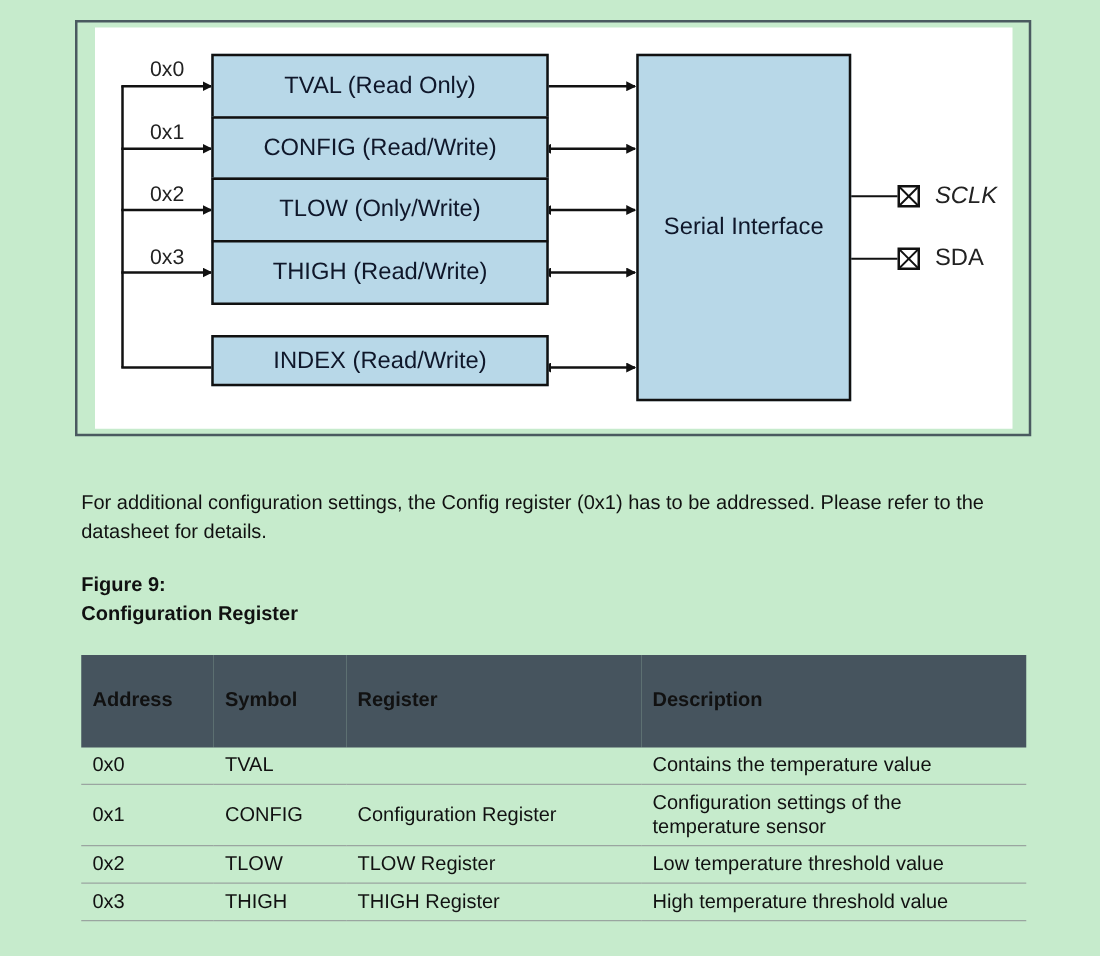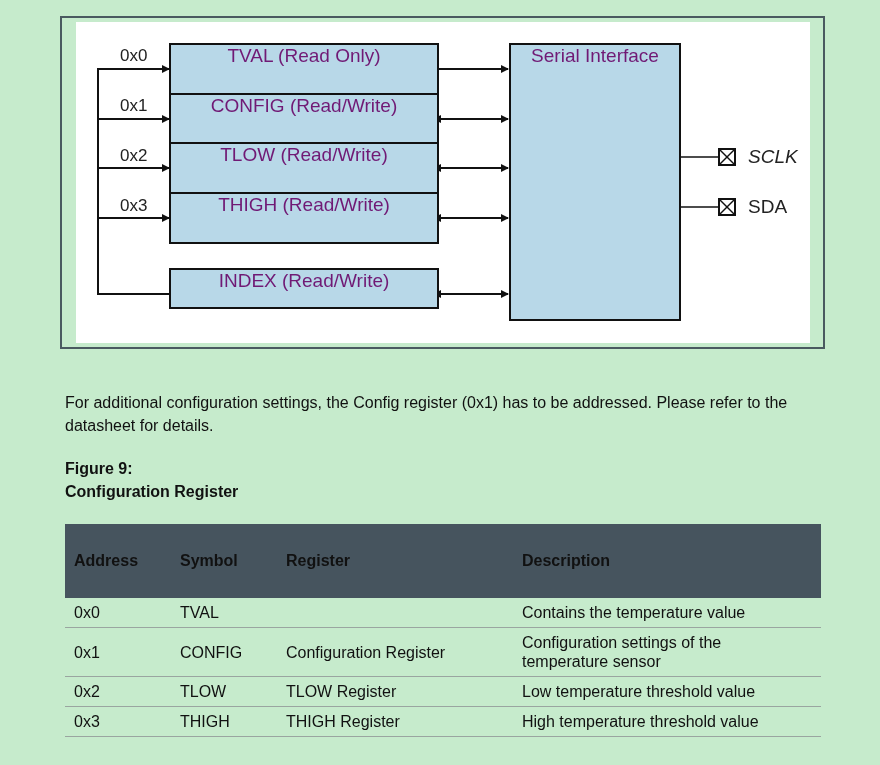--- a/index.html
+++ b/index.html
@@ -10,22 +10,22 @@
   .figure-frame {
     position:absolute; left:60px; top:16px; width:761px; height:329px;
     border:2px solid #4a5a60; background:#c6ebcc;
   }
   .figure-inner {
     position:absolute; left:14px; top:4px; width:734px; height:321px; background:#ffffff;
   }
   .figure-inner svg { position:absolute; left:0; top:0; }
   .reg-box {
     position:absolute; background:#b8d8e8; border:2px solid #111;
-    display:flex; align-items:flex-start; justify-content:center;
-    font-size:19px; color:#701a75; box-sizing:border-box;
+    display:flex; align-items:center; justify-content:center;
+    font-size:19px; color:#0f172a; box-sizing:border-box;
   }
   .addr-label { position:absolute; font-size:17px; color:#222; }
   .pin-label { position:absolute; font-size:19px; color:#222; }
   .para {
     position:absolute; left:65px; top:391px; width:770px;
     font-size:16px; line-height:23px; color:#111;
   }
   .fig-caption {
     position:absolute; left:65px; top:457px; font-size:16px; font-weight:bold; line-height:23px;
   }
@@ -90,21 +90,21 @@
     <span class="addr-label" style="left:44px;top:124px;">0x2</span>
     <span class="addr-label" style="left:44px;top:174px;">0x3</span>
 
     <div class="reg-box" style="left:93px;top:21px;width:270px;height:52px;">
         <span>TVAL (Read Only)</span>
       </div>
     <div class="reg-box" style="left:93px;top:71px;width:270px;height:51px;">
         <span>CONFIG (Read/Write)</span>
       </div>
     <div class="reg-box" style="left:93px;top:120px;width:270px;height:52px;">
-        <span>TLOW (Read/Write)</span>
+        <span>TLOW (Only/Write)</span>
       </div>
     <div class="reg-box" style="left:93px;top:170px;width:270px;height:52px;">
         <span>THIGH (Read/Write)</span>
       </div>
     <div class="reg-box" style="left:93px;top:246px;width:270px;height:41px;">
         <span>INDEX (Read/Write)</span>
       </div>
 
     <div class="reg-box" style="left:433px;top:21px;width:172px;height:278px;font-size:19px;">
         <span>Serial Interface</span>

